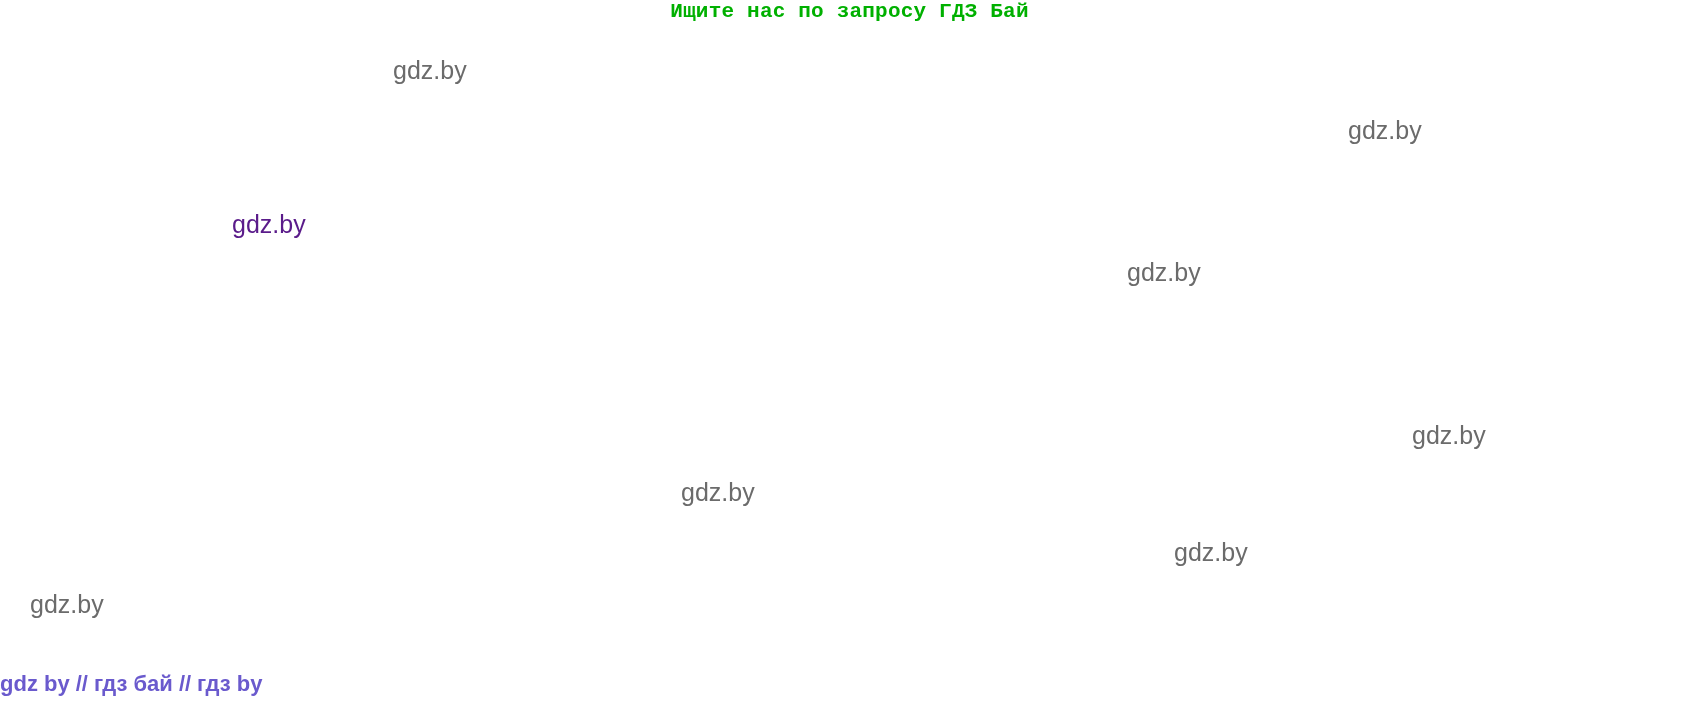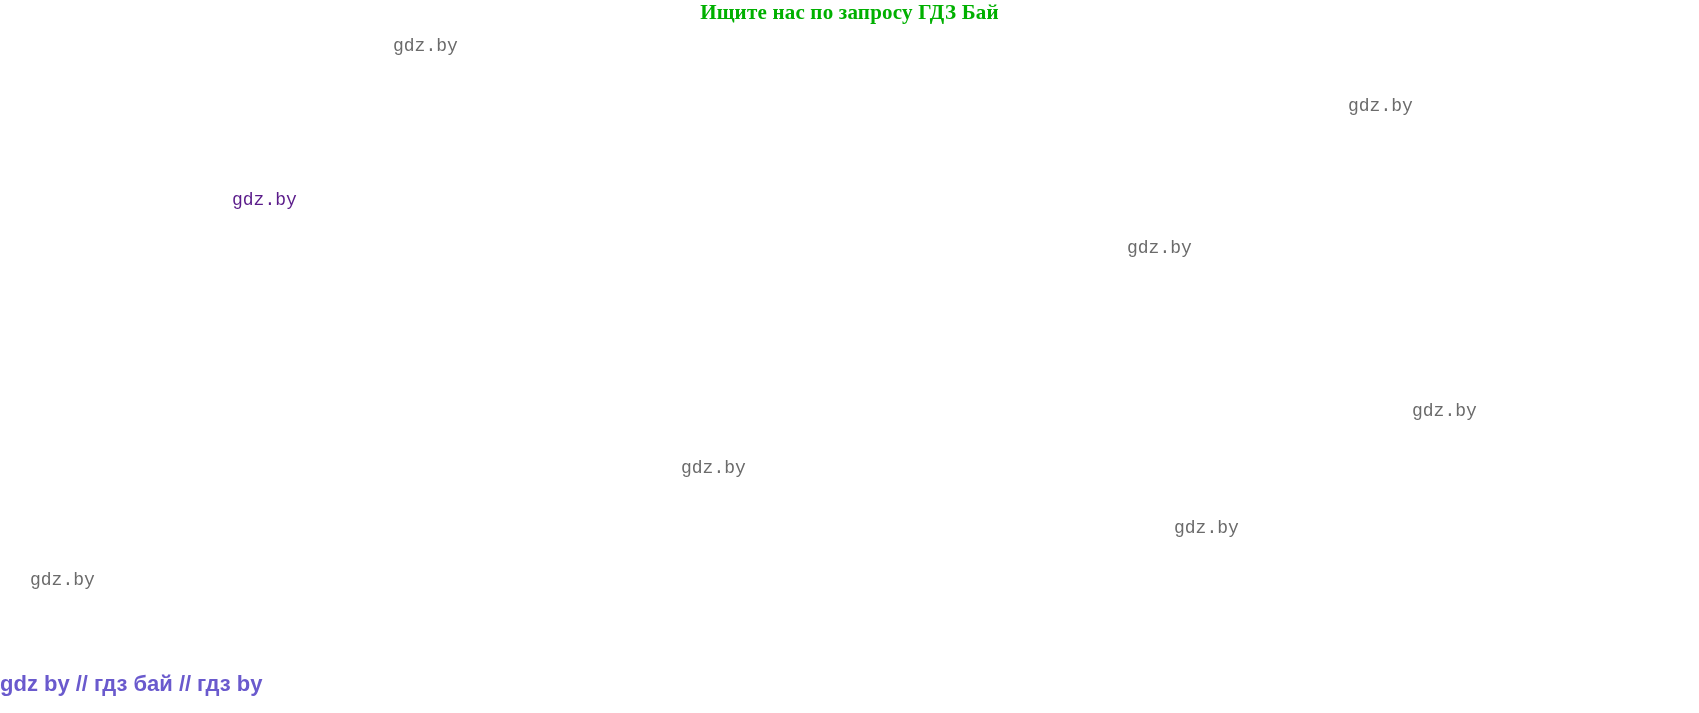--- a/index.html
+++ b/index.html
@@ -16,21 +16,21 @@
     color: #000000;
   }
 
   
   .top-banner {
     position: absolute;
     top: 0px;
     left: 0;
     width: 100%;
     text-align: center;
-    font-family: Liberation Serif, serif;
+    font-family: Liberation Mono, monospace;
     font-size: 21px;
     font-weight: bold;
     color: #00b000;
     letter-spacing: 0.2px;
   }
 
   
   .content {
     position: absolute;
     left: 60px;
@@ -59,25 +59,26 @@
     width: 140px;
   }
   .indent-small {
     display: inline-block;
     width: 136px;
   }
 
   
   .wm {
     position: absolute;
-    font-family: Liberation Mono, monospace;
+    font-family: Liberation Sans, sans-serif;
     color: #6b6b6b;
-    font-size: 18px;
+    font-size: 25px;
     white-space: nowrap;
     pointer-events: none;
+    margin-top: 20px;
   }
   .wm.purple { color: #5a1b8a; }
 
   .wm1 { left: 393px;  top: 36px; }
   .wm2 { left: 1348px; top: 96px; }
   .wm3 { left: 232px;  top: 190px; }
   .wm4 { left: 1127px; top: 238px; }
   .wm5 { left: 1412px; top: 401px; }
   .wm6 { left: 681px;  top: 458px; }
   .wm7 { left: 1174px; top: 518px; }

